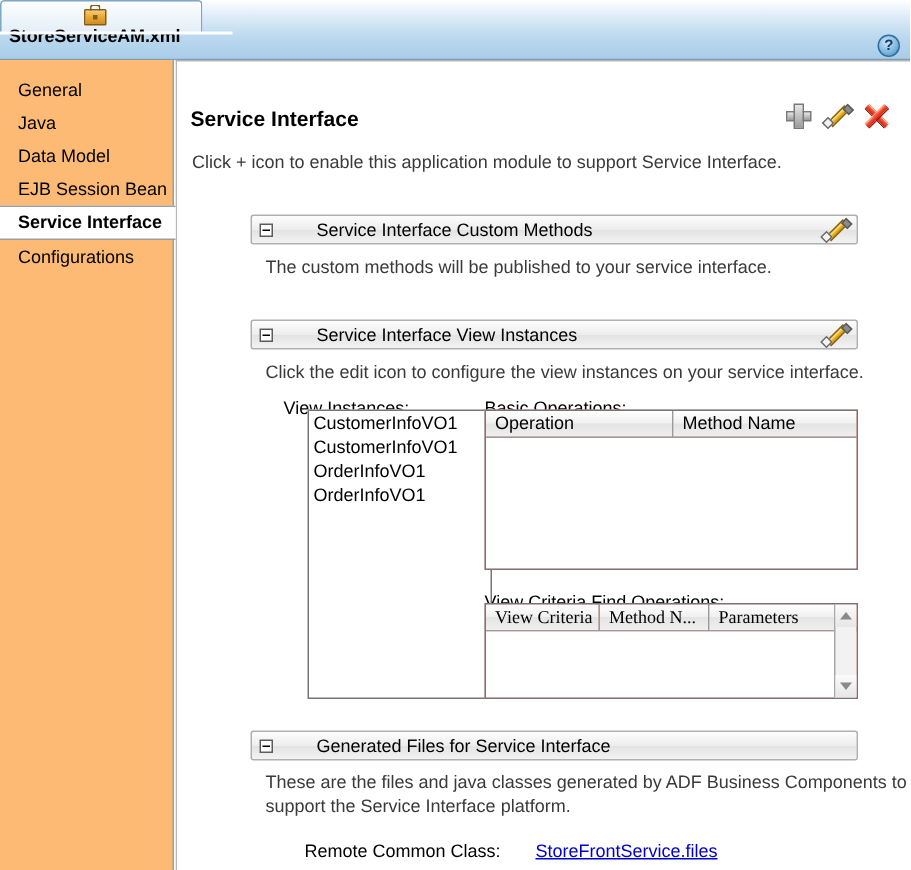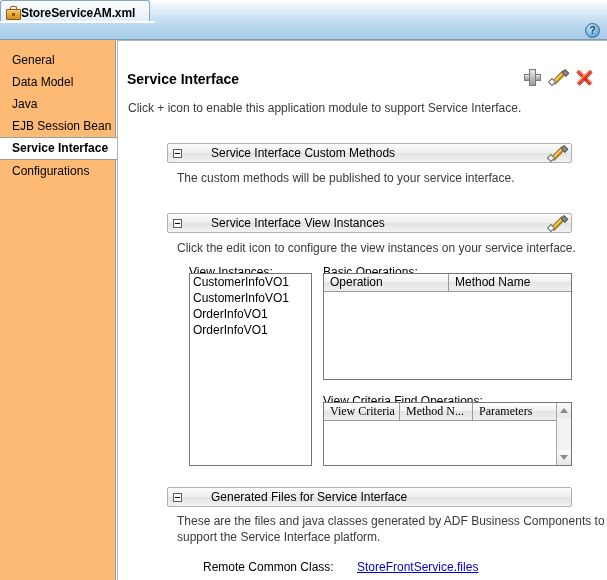--- a/index.html
+++ b/index.html
@@ -27,20 +27,21 @@
   .tab {
     position: absolute; left: 0; top: 0;
     height: 22px;
     padding: 2px 14px 0 5px;
     display: flex; align-items: center; gap: 0;
     background: linear-gradient(to bottom, #fdfeff 0%, #eef5fb 55%, #e3eef8 100%);
     border: 1px solid #7da7c4;
     border-bottom: none;
     border-top-left-radius: 3px; border-top-right-radius: 3px;
     box-shadow: inset 0 1px 0 #ffffff;
+    flex-direction: column;
   }
   .tab-label {
     font-weight: bold; font-size: 12px; color: #000000;
     white-space: nowrap; letter-spacing: -0.1px;
   }
   .briefcase { width: 15px; height: 14px; position: relative; flex: 0 0 auto; }
   .briefcase .bc-body {
     position: absolute; left: 0; top: 3px; width: 15px; height: 11px;
     background: linear-gradient(to bottom, #f6cb70 0%, #e8a93c 48%, #d08e22 100%);
     border: 1px solid #8a5c12; border-radius: 1px;
@@ -196,20 +197,21 @@
   }
 
   .field-label { position: absolute; font-size: 12px; color: #000000; }
 
   
   .listbox {
     position: absolute;
     background: #ffffff;
     border: 1px solid #767676;
     overflow: hidden;
+    margin-left: 16px;
   }
   .listbox .lb-item {
     height: 16px; line-height: 16px;
     padding-left: 3px; font-size: 12px; color: #000000;
     white-space: nowrap; cursor: pointer;
   }
 
   
   .tablebox {
     position: absolute;
@@ -267,22 +269,22 @@
       <span class="tab-label">StoreServiceAM.xml</span>
     </div>
     <div class="tab-underline"></div>
     <div class="helpstrip">
       <div class="help-icon">?</div>
     </div>
   </div>
 
   <div class="sidebar">
     <div class="side-item">General</div>
+    <div class="side-item">Java</div>
     <div class="side-item">Data Model</div>
-    <div class="side-item">Java</div>
     <div class="side-item">EJB Session Bean</div>
     <div class="side-item selected">Service Interface</div>
     <div class="side-item">Configurations</div>
   </div>
 
   <div class="content">
     <div class="content-inner">
 
       <div class="page-title">Service Interface</div>
 

